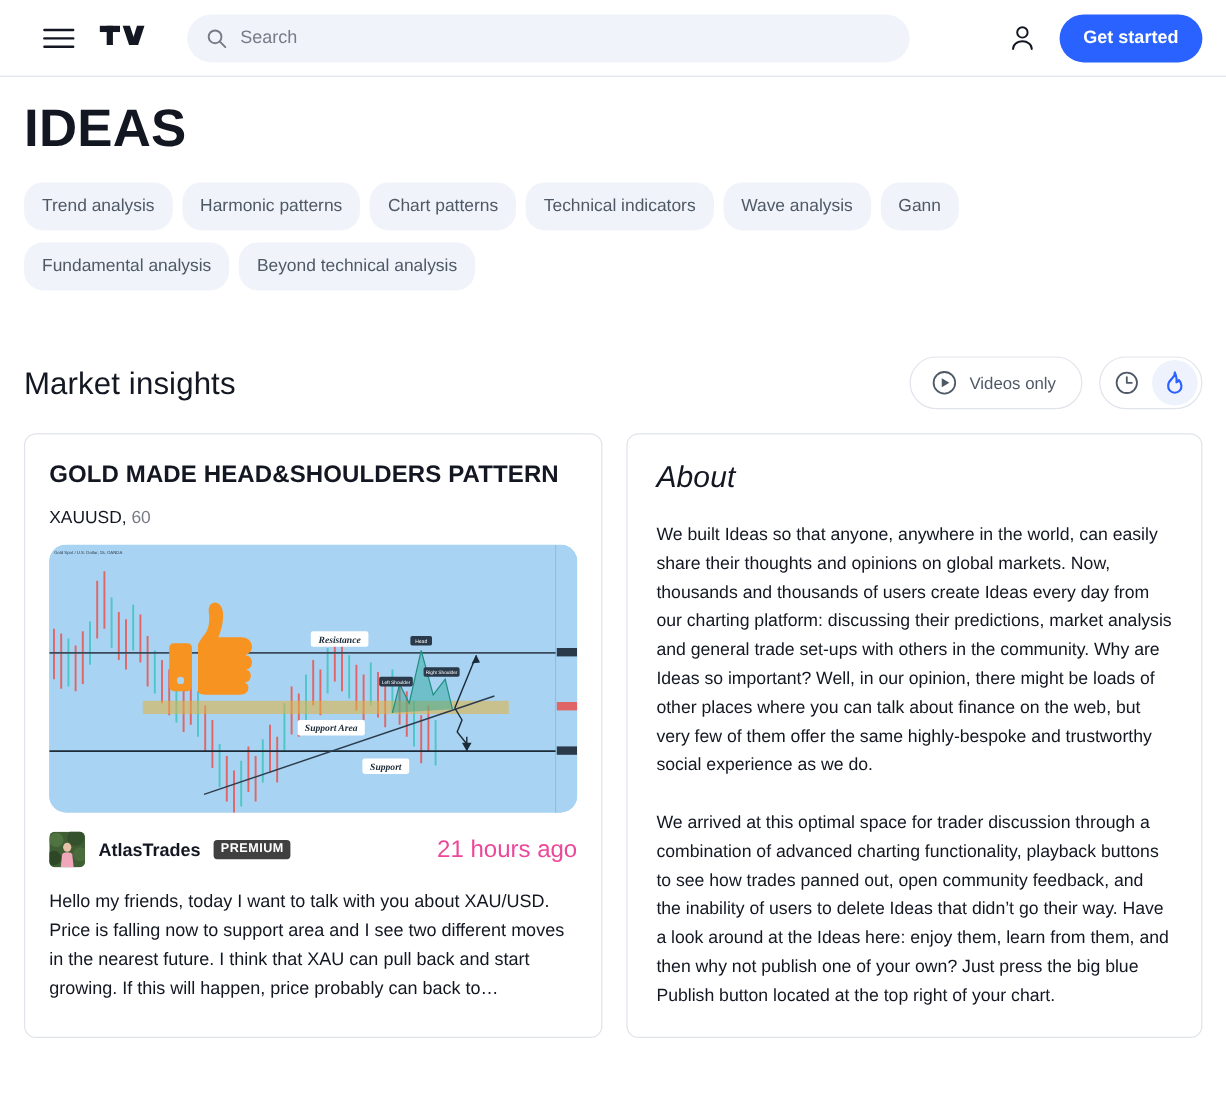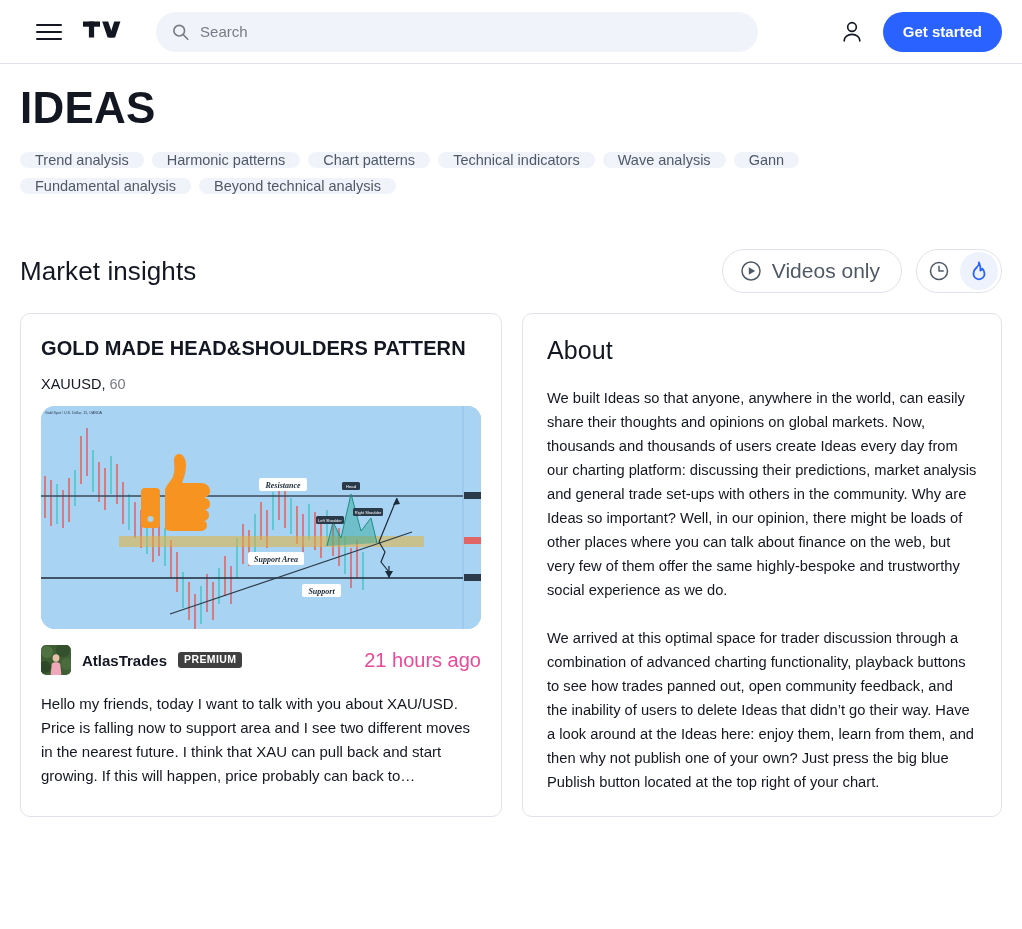--- a/index.html
+++ b/index.html
@@ -89,21 +89,21 @@
     display: flex;
     flex-wrap: wrap;
     gap: 10px 8px;
     margin-top: 22px;
     max-width: 860px;
   }
   .chip {
     background: #f0f3fa;
     color: #4f5966;
     border-radius: 16px;
-    height: 16px;
+    height: 40px;
     padding: 0 15px;
     display: inline-flex;
     align-items: center;
     font-size: 14.5px;
     cursor: pointer;
     white-space: nowrap;
   }
 
   .tabs {
     margin-top: 32px;
@@ -147,21 +147,21 @@
   .videos-only {
     height: 44px;
     border: 1px solid #e0e3eb;
     border-radius: 22px;
     display: flex; align-items: center;
     gap: 10px;
     padding: 0 21px 0 17px;
     background: #fff;
     cursor: pointer;
   }
-  .videos-only-label { font-size: 21px; color: #4f5966; }
+  .videos-only-label { font-size: 14px; color: #4f5966; }
   .toggle-group {
     height: 44px;
     border: 1px solid #e0e3eb;
     border-radius: 22px;
     display: flex; align-items: center;
     padding: 3px;
     gap: 2px;
     background: #fff;
   }
   .toggle-btn {
@@ -245,20 +245,21 @@
     margin-top: 17px;
     font-size: 15px;
     line-height: 24px;
     color: #131722;
   }
 
   .about-title {
     font-size: 25px;
     font-weight: 400;
     letter-spacing: .1px;
+    font-style: italic;
   }
   .about-p {
     margin-top: 21px;
     font-size: 14.7px;
     line-height: 24px;
     color: #131722;
   }
   .about-p + .about-p { margin-top: 24px; }
 </style>
 </head>

